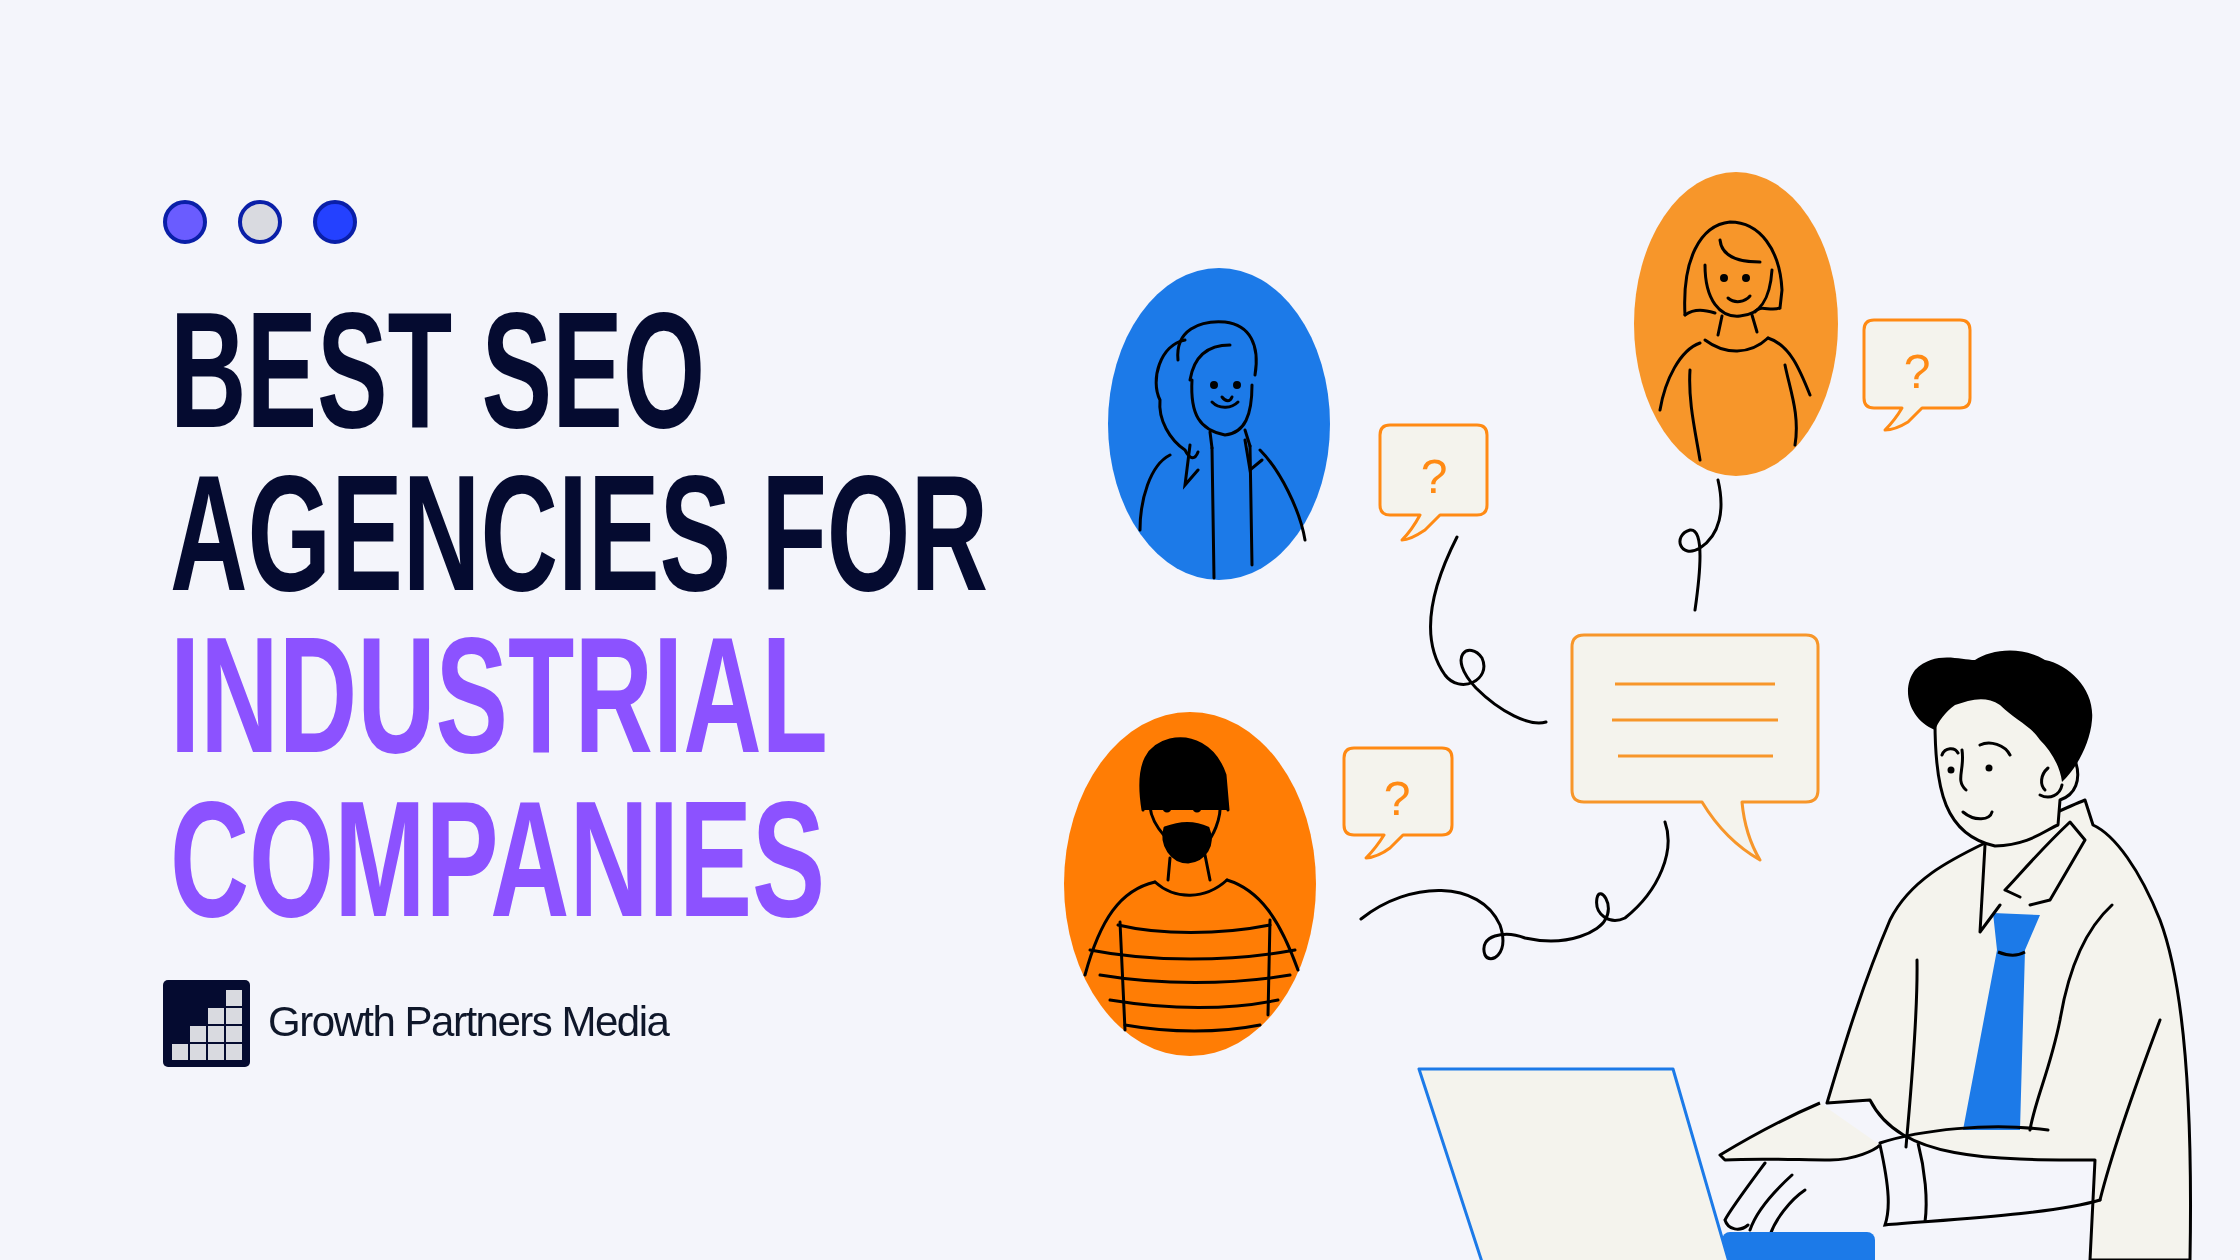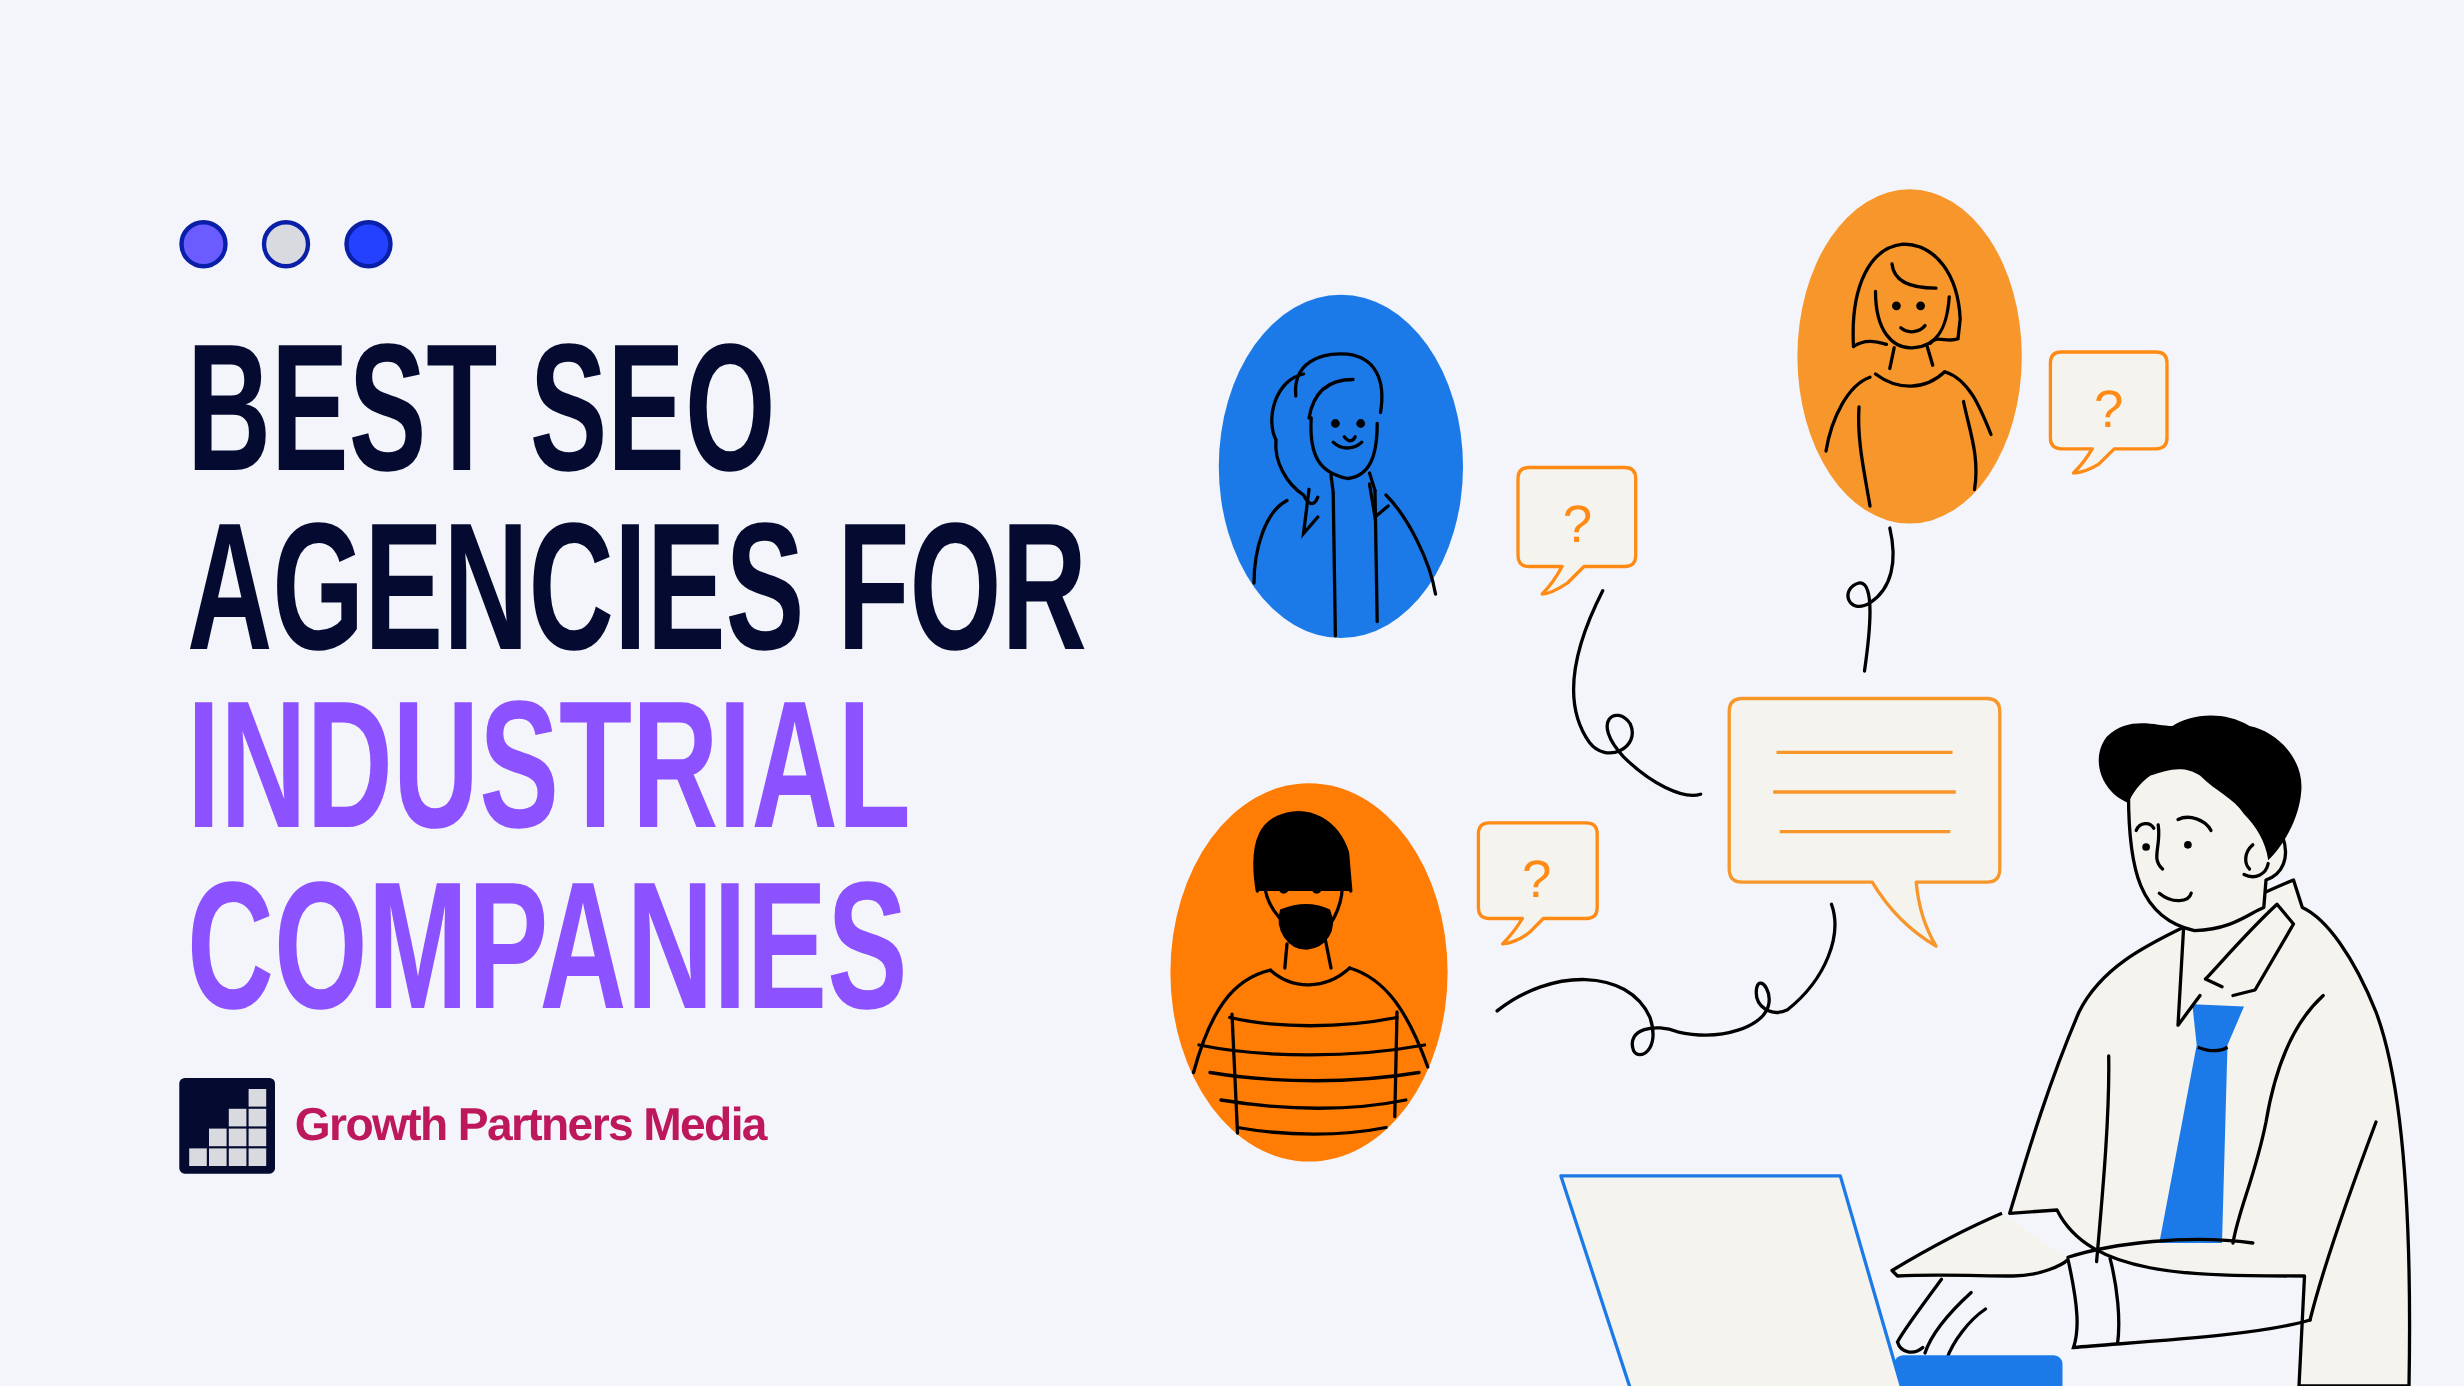--- a/index.html
+++ b/index.html
@@ -15,22 +15,22 @@
   }
   #title-svg { position: absolute; left: 0; top: 0; }
   .title-line { font-family: "Liberation Sans", sans-serif; font-weight: 700; }
   .logo-box {
     position: absolute; left: 163px; top: 980px; width: 87px; height: 87px;
     background: #050B30; border-radius: 5px;
   }
   .logo-sq { position: absolute; width: 16px; height: 16px; background: #D9DAE0; }
   .brand-name {
     position: absolute; left: 268px; top: 998px;
-    font-family: "Liberation Sans", sans-serif; font-weight: 700;
-    font-size: 42px; letter-spacing: -1.5px; color: #be185d; white-space: nowrap;
+    font-family: "Liberation Sans", sans-serif; font-weight: 400;
+    font-size: 42px; letter-spacing: -1.5px; color: #0f172a; white-space: nowrap;
   }
   #art { position: absolute; left: 0; top: 0; }
 </style>
 </head>
 <body>
 
 <div class="dot" style="left:163px;background:#6A5CFF;"></div>
 <div class="dot" style="left:238px;background:#D9DAE0;"></div>
 <div class="dot" style="left:313px;background:#2441FF;"></div>
 

